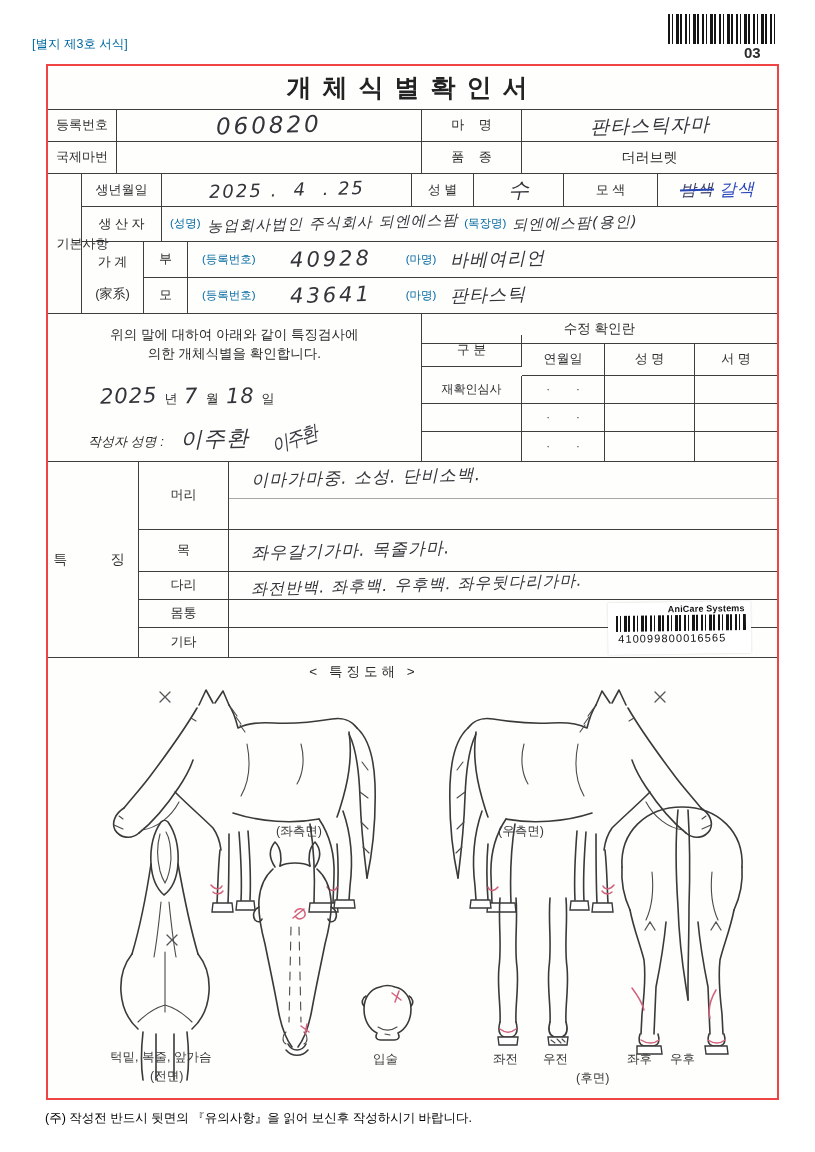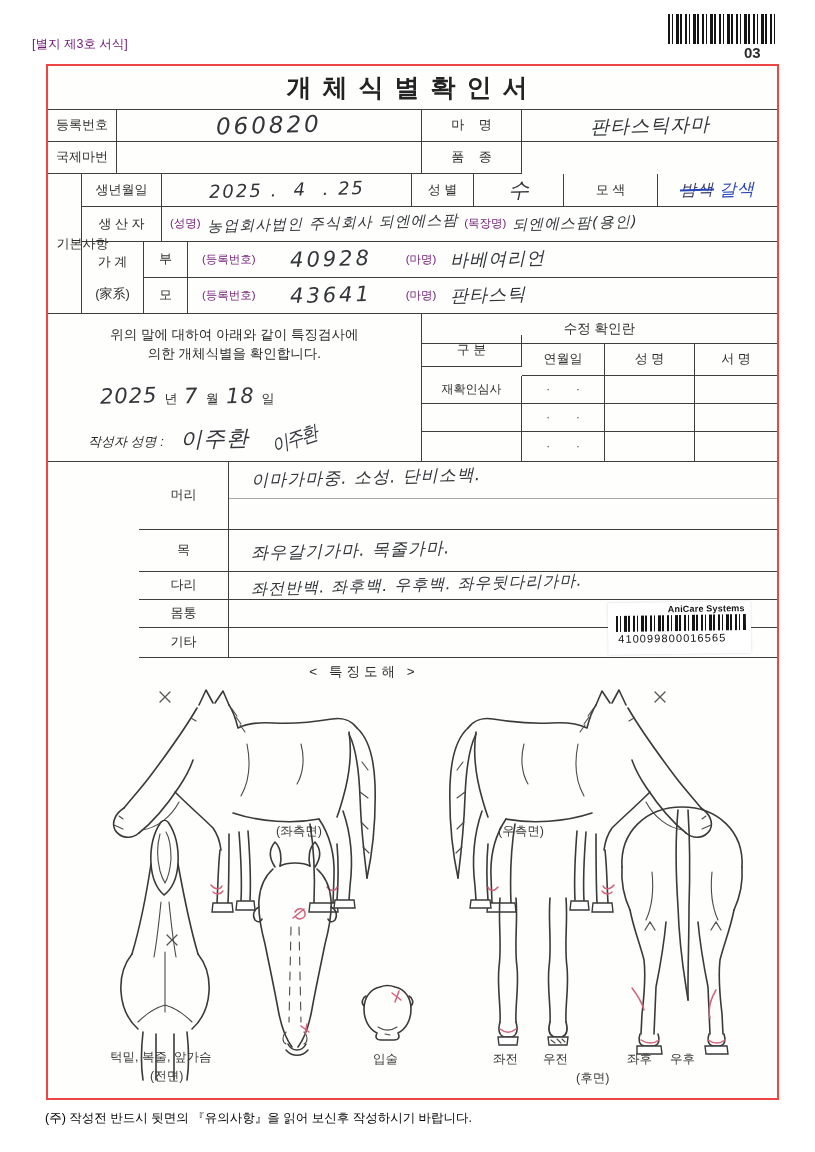--- a/index.html
+++ b/index.html
@@ -23,21 +23,21 @@
       transform:rotate(-1.5deg);letter-spacing:1px;}
   .hw-blue{color:#2745b8;}
   .struck{color:#3c4066;text-decoration:line-through;
           text-decoration-color:#2745b8;text-decoration-thickness:2px;}
   .vlabel{width:16px;word-break:break-all;text-align:center;line-height:31px;
           font-size:13px;color:#2e2e2e;}
   .two-line{flex-direction:column;line-height:1.5;}
   .barcode{background:repeating-linear-gradient(90deg,#141414 0 2px,#fff 2px 4px,
            #141414 4px 5px,#fff 5px 8px,#141414 8px 11px,#fff 11px 12px,
            #141414 12px 14px,#fff 14px 17px);}
-  .small-print{font-size:11.5px;color:#701a75;white-space:pre;}
+  .small-print{font-size:11.5px;color:#0369a1;white-space:pre;}
   .sticker{position:absolute;left:560px;top:536px;width:143px;height:52px;
            background:#ffffff;transform:rotate(-0.8deg);box-shadow:0 0 2px rgba(0,0,0,.18);
            z-index:5;}
   .sticker .brand{font-size:9px;font-weight:bold;color:#111;text-align:right;
                   padding:2px 6px 0 0;letter-spacing:.2px;}
   .sticker .bars{height:16px;margin:1px 5px 1px 8px;}
   .sticker .code{font-size:11px;color:#111;padding-left:10px;letter-spacing:1.1px;}
   .dlabel{position:absolute;font-size:12.5px;color:#3a3a3a;white-space:pre;z-index:4;}
   svg .ink{stroke:#3a3a3a;stroke-width:1.6;fill:none;stroke-linecap:round;stroke-linejoin:round;}
   svg .thin{stroke:#4a4a4a;stroke-width:1.1;fill:none;stroke-linecap:round;}
@@ -63,20 +63,21 @@
       <span class="hw" style="font-size:23px;letter-spacing:3px;">060820</span>
     </div>
     <div class="c br bb" style="left:374px;top:44px;width:100px;height:32px;">마    명</div>
     <div class="c bb" style="left:474px;top:44px;width:255px;height:32px;">
       <span class="hw" style="font-size:19px;">판타스틱자마</span>
     </div>
 
     <div class="c br bb" style="left:0;top:76px;width:69px;height:32px;">국제마번</div>
     <div class="c br bb" style="left:69px;top:76px;width:305px;height:32px;"></div>
     <div class="c br bb" style="left:374px;top:76px;width:100px;height:32px;">품    종</div>
+    <div class="c bb" style="left:474px;top:76px;width:255px;height:32px;font-size:14px;">더러브렛</div>
 
     <div class="c br bb" style="left:0;top:108px;width:34px;height:140px;">
       <div class="vlabel">기본사항</div>
     </div>
 
     <div class="c br bb" style="left:34px;top:108px;width:80px;height:33px;">생년월일</div>
     <div class="c br bb" style="left:114px;top:108px;width:250px;height:33px;">
       <span class="hw" style="font-size:18px;letter-spacing:2px;">2025 .  4  . 25</span>
     </div>
     <div class="c br bb" style="left:364px;top:108px;width:62px;height:33px;">성 별</div>
@@ -149,20 +150,21 @@
     <div class="c br bb" style="left:374px;top:338px;width:100px;height:28px;font-size:12px;"></div>
     <div class="c br bb" style="left:474px;top:338px;width:83px;height:28px;color:#555;">·       ·</div>
     <div class="c br bb" style="left:557px;top:338px;width:90px;height:28px;"></div>
     <div class="c bb" style="left:647px;top:338px;width:82px;height:28px;"></div>
 
     <div class="c br bb" style="left:374px;top:366px;width:100px;height:30px;font-size:12px;"></div>
     <div class="c br bb" style="left:474px;top:366px;width:83px;height:30px;color:#555;">·       ·</div>
     <div class="c br bb" style="left:557px;top:366px;width:90px;height:30px;"></div>
     <div class="c bb" style="left:647px;top:366px;width:82px;height:30px;"></div>
 
+    <div class="c br bb" style="left:0;top:396px;width:91px;height:196px;font-size:14px;letter-spacing:8px;">특   징</div>
 
     <div class="c br bb" style="left:91px;top:396px;width:90px;height:68px;">머리</div>
     <div class="c bb left" style="left:181px;top:396px;width:548px;height:68px;align-items:flex-start;padding:6px 0 0 22px;">
       <span class="hw" style="font-size:17px;">이마가마중. 소성. 단비소백.</span>
     </div>
     <div class="abs" style="left:181px;top:432px;width:548px;height:1px;background:#a9a9a3;"></div>
 
     <div class="c br bb" style="left:91px;top:464px;width:90px;height:42px;">목</div>
     <div class="c bb left" style="left:181px;top:464px;width:548px;height:42px;padding-left:22px;">
       <span class="hw" style="font-size:17px;">좌우갈기가마. 목줄가마.</span>

